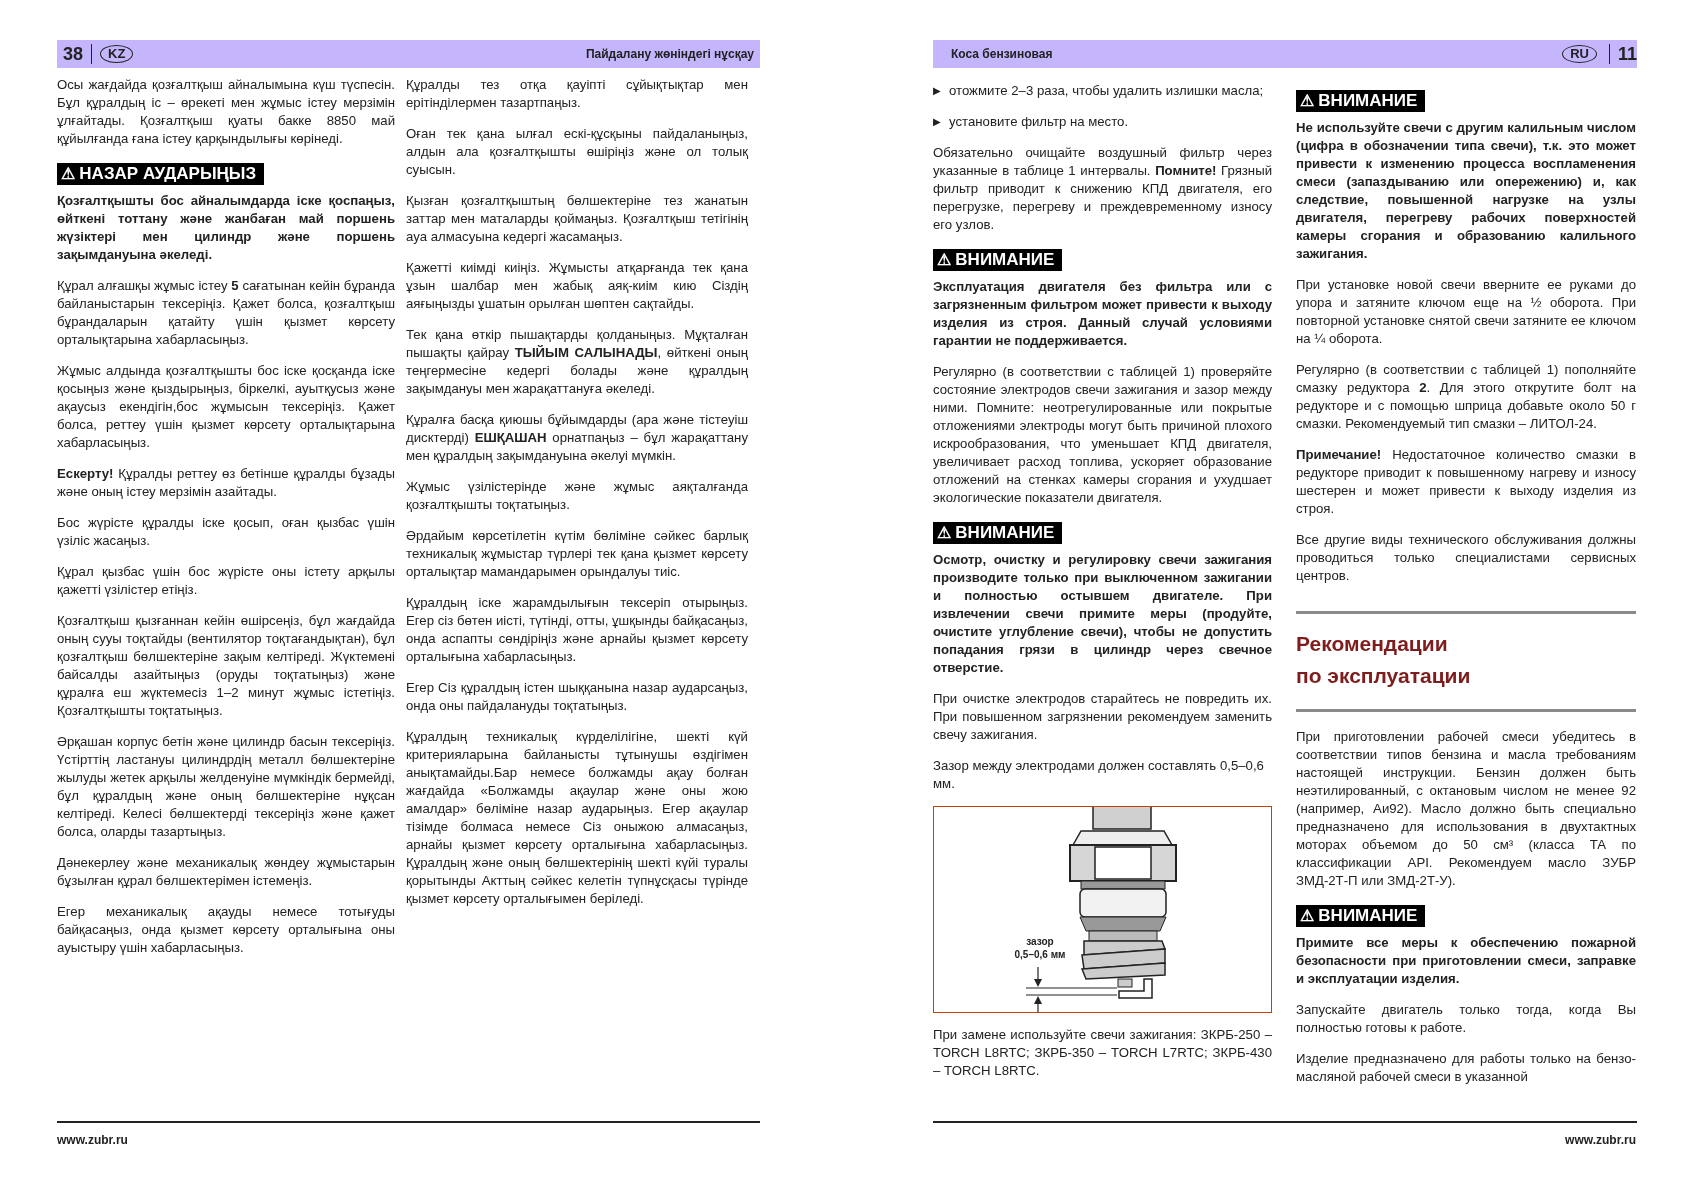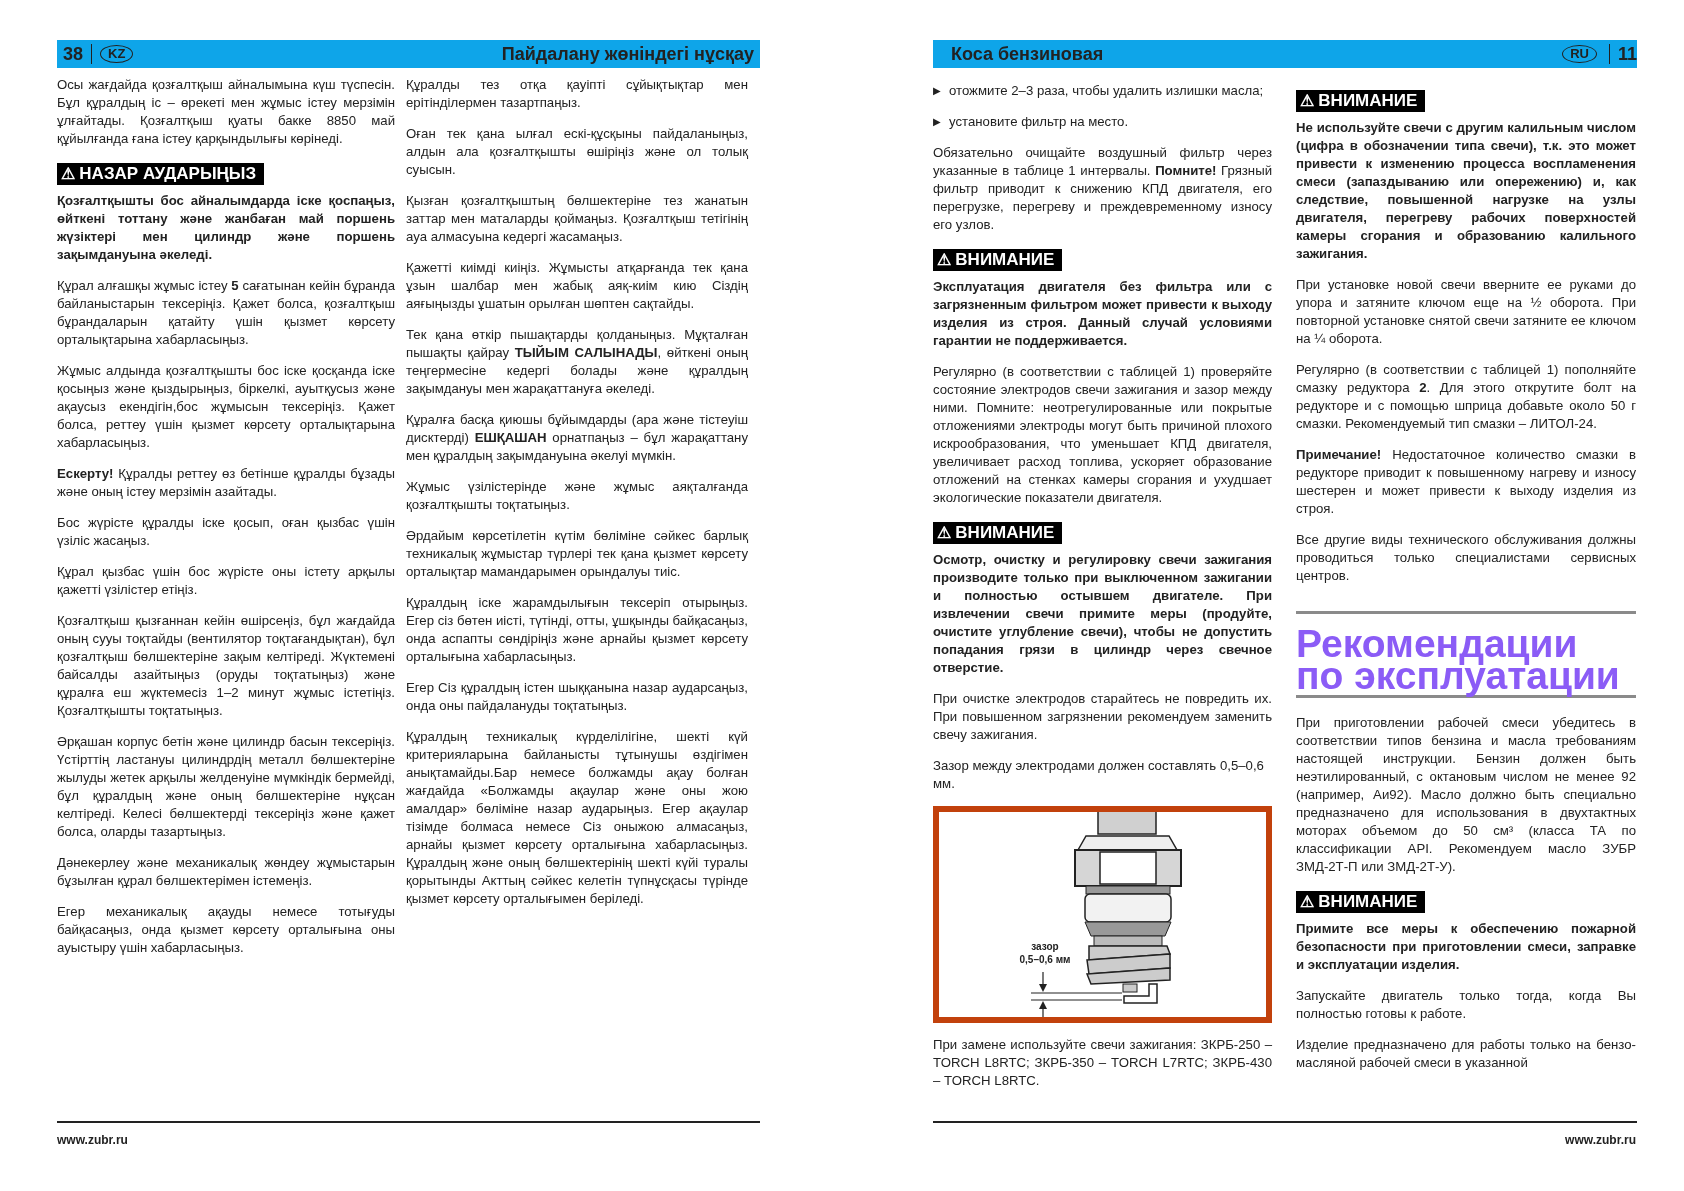--- a/index.html
+++ b/index.html
@@ -1,36 +1,36 @@
 <!DOCTYPE html>
 <html><head>
 <meta charset="utf-8">
 <style>
   html, body { margin:0; padding:0; background:#ffffff; }
   body { width:1684px; height:1191px; position:relative; overflow:hidden;
          font-family:"Liberation Sans", sans-serif; color:#222; }
   .page { position:absolute; top:0; height:1191px; }
-  .header { position:absolute; top:40px; height:28px; background:#0ea5e9;
+  .header { position:absolute; top:40px; height:28px; background:#c4b5fd;
             display:flex; align-items:center; }
   .pagenum { font-weight:bold; font-size:18px; color:#222; }
   .sep { display:inline-block; width:1px; height:20px; background:#222; margin:0 8px; }
   .lang { display:inline-block; border:1.5px solid #222; border-radius:50%;
           font-weight:bold; font-size:13px; padding:0 7px; line-height:16px; }
-  .htitle { font-weight:bold; font-size:18px; color:#222; }
+  .htitle { font-weight:bold; font-size:12px; color:#222; }
   .col { position:absolute; font-size:13.2px; line-height:18px; text-align:justify; }
   .col p { margin:0 0 13px 0; }
   .b { font-weight:bold; }
   .warn { display:inline-block; background:#000000; color:#fff; font-weight:bold;
           font-size:17px; line-height:22px; padding:0 8px 0 4px; margin:2px 0 7px 0; }
   .warn .tri { font-size:16px; margin-right:4px; }
   .bullet { display:flex; margin:0 0 13px 0; }
   .bullet .mk { width:16px; flex:none; font-size:10px; line-height:18px; }
-  .figure { border:6px solid #c2410c; height:205px; margin:10px 0 13px 0; position:relative; }
+  .figure { border:1px solid #c2410c; height:205px; margin:10px 0 13px 0; position:relative; }
   .rule { height:3px; background:#8a8a8a; margin:0; }
-  .bigtitle { font-weight:bold; font-size:39px; line-height:32px; margin:14px 0 3px 0; color:#8b5cf6; }
+  .bigtitle { font-weight:bold; font-size:21px; line-height:32px; margin:14px 0 17px 0; color:#7f1d1d; }
   .footline { position:absolute; top:1121px; height:2px; background:#222; }
   .foottext { position:absolute; top:1133px; font-weight:bold; font-size:12px; color:#222; }
 </style>
 </head>
 <body>
 
 <div class="page" style="left:0;width:842px;">
   <div class="header" style="left:57px;width:703px;">
     <span class="pagenum" style="margin-left:6px;">38</span>
     <span class="sep"></span>

